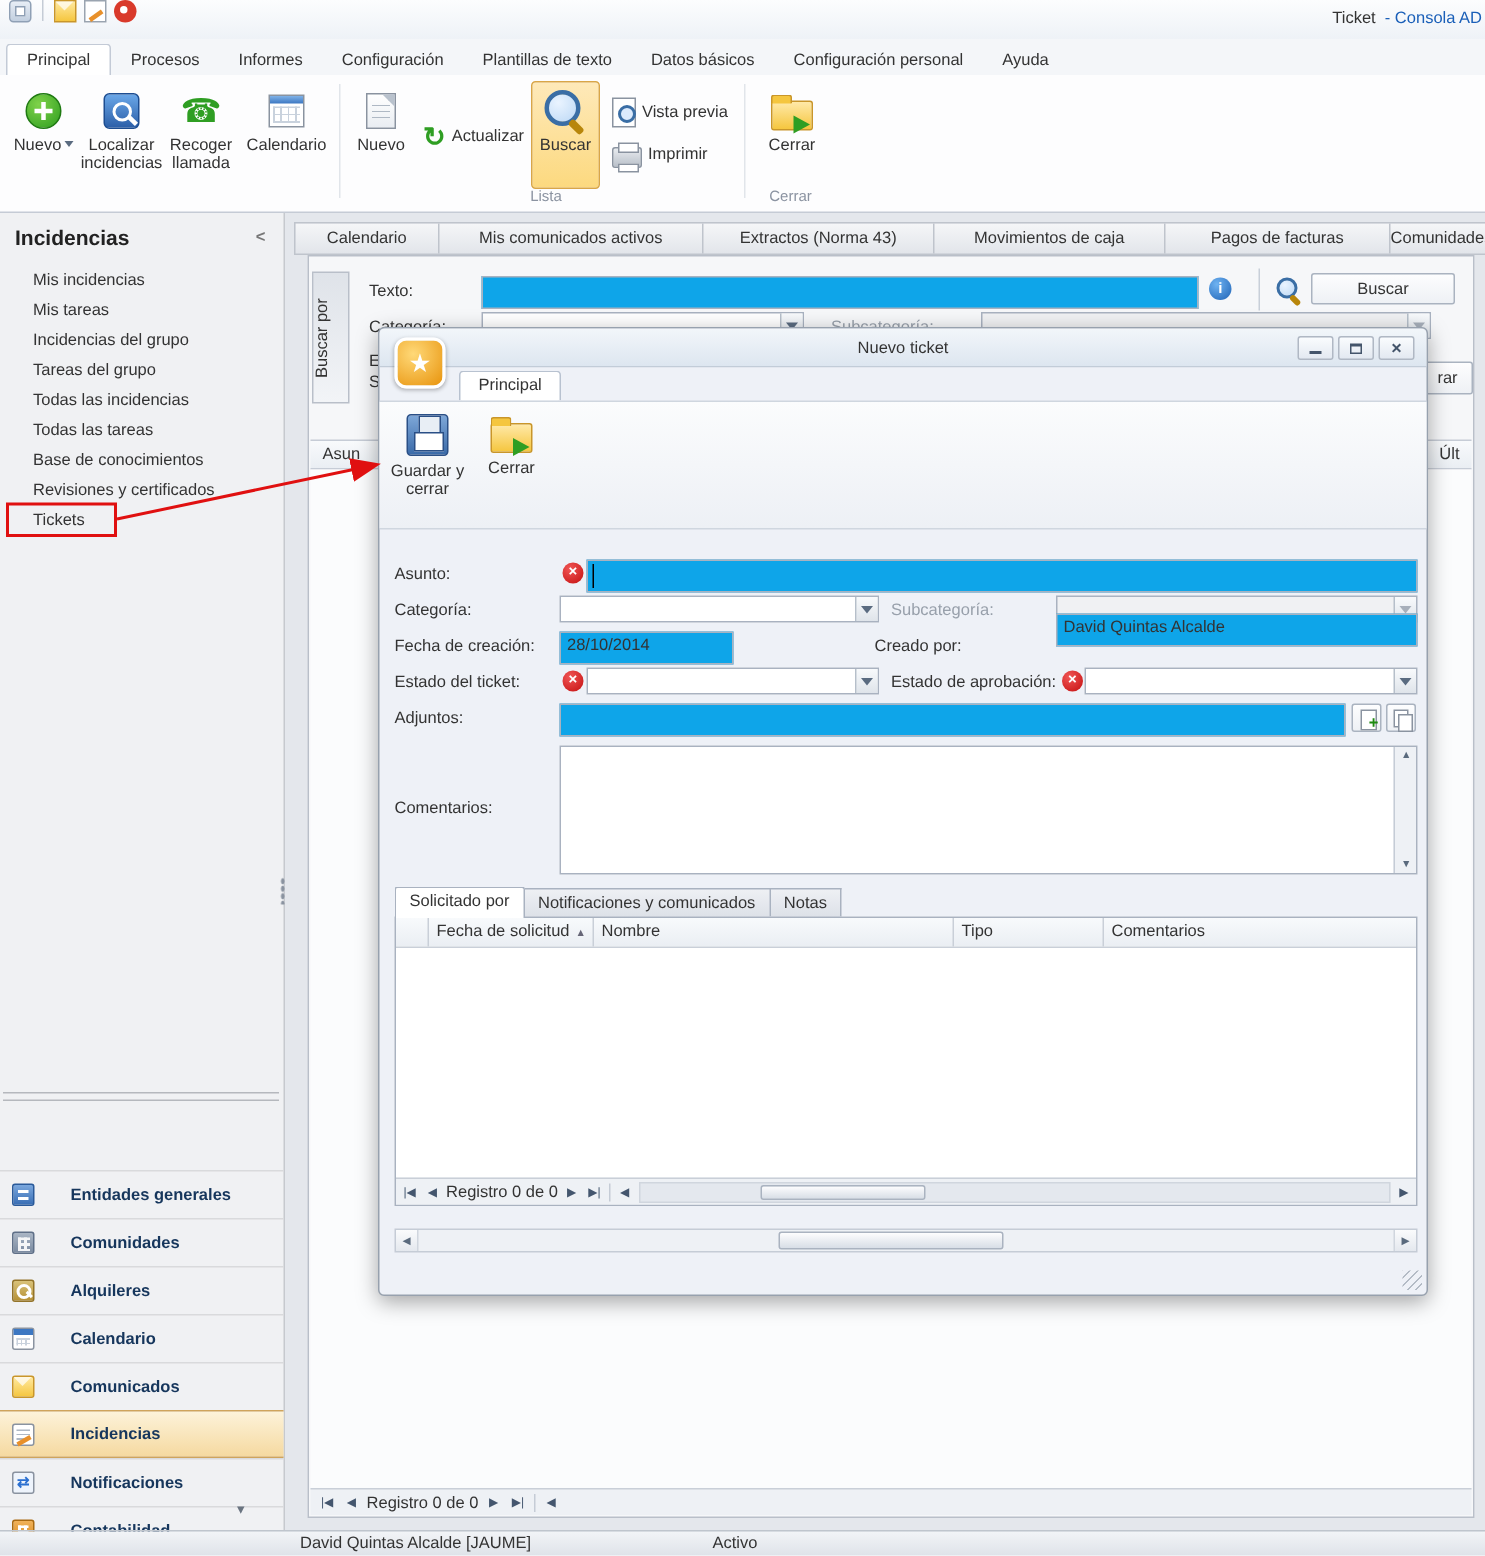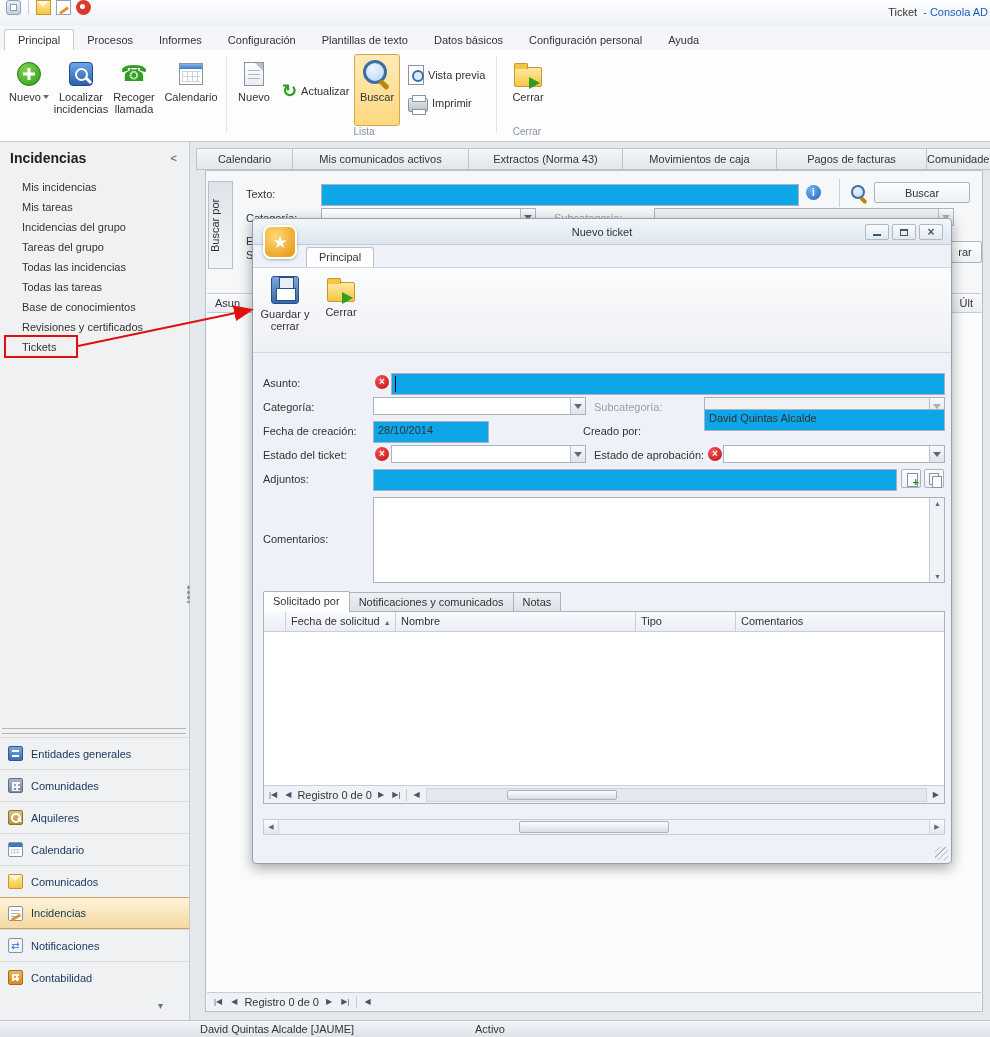--- a/index.html
+++ b/index.html
@@ -73,21 +73,21 @@
   .ric-floppy { width:28px; height:28px; background:linear-gradient(#7ea7d8,#3a6aa8); border:1px solid #2a4f86; border-radius:3px; position:relative; }
   .ric-floppy::before { content:""; position:absolute; left:7px; top:0; width:13px; height:10px; background:#e8eef5; border:1px solid #2a4f86; }
   .ric-floppy::after { content:""; position:absolute; left:4px; bottom:2px; width:18px; height:11px; background:#fff; border:1px solid #2a4f86; }
 
   
   .sidebar { position:absolute; top:142px; left:0; width:190px; bottom:17px; background:#f0f1f3; border-right:1px solid #c6c9ce; }
   .sidebar-title { font-size:14px; font-weight:bold; color:#222; padding:8px 10px; }
   .sb-collapse { position:absolute; right:12px; top:10px; color:#777; font-weight:bold; }
   .sb-item { position:absolute; left:0; width:189px; height:20px; padding:3px 0 0 22px; cursor:default; }
   .sb-splitter { position:absolute; top:586px; left:2px; width:184px; height:6px; border-top:1px solid #b5b8bd; border-bottom:1px solid #b5b8bd; }
-  .nav-item { position:absolute; left:0; width:189px; height:32px; border-top:1px solid #d9dadc; display:flex; align-items:center; gap:8px; padding-left:8px; font-weight:normal; color:#16365c; }
+  .nav-item { position:absolute; left:0; width:189px; height:32px; border-top:1px solid #d9dadc; display:flex; align-items:center; gap:24px; padding-left:8px; font-weight:bold; color:#16365c;margin-top:43px; }
   .nav-item.selected { background:linear-gradient(#fdf3da,#f5d9a0); border-top:1px solid #cfa45c; border-bottom:1px solid #cfa45c; }
   .sb-chevron { position:absolute; right:26px; top:858px; color:#6a7480; font-size:10px; }
 
   
   .nicon { width:15px; height:15px; border-radius:2px; flex:none; position:relative; }
   .ni-ent { background:linear-gradient(#7aa7dd,#3a6fb5); border:1px solid #2a5a9a; }
   .ni-ent::after { content:""; position:absolute; left:3px; top:3px; right:3px; bottom:3px; background:repeating-linear-gradient(to bottom,#fff 0 2px,transparent 2px 5px); }
   .ni-com { background:linear-gradient(#aab6c5,#7a8aa0); border:1px solid #5f7088; }
   .ni-com::after { content:""; position:absolute; left:3px; top:3px; width:8px; height:9px;
       background:repeating-linear-gradient(to right,#fff 0 2px,transparent 2px 4px),repeating-linear-gradient(to bottom,#fff 0 2px,transparent 2px 4px); opacity:.9; }

